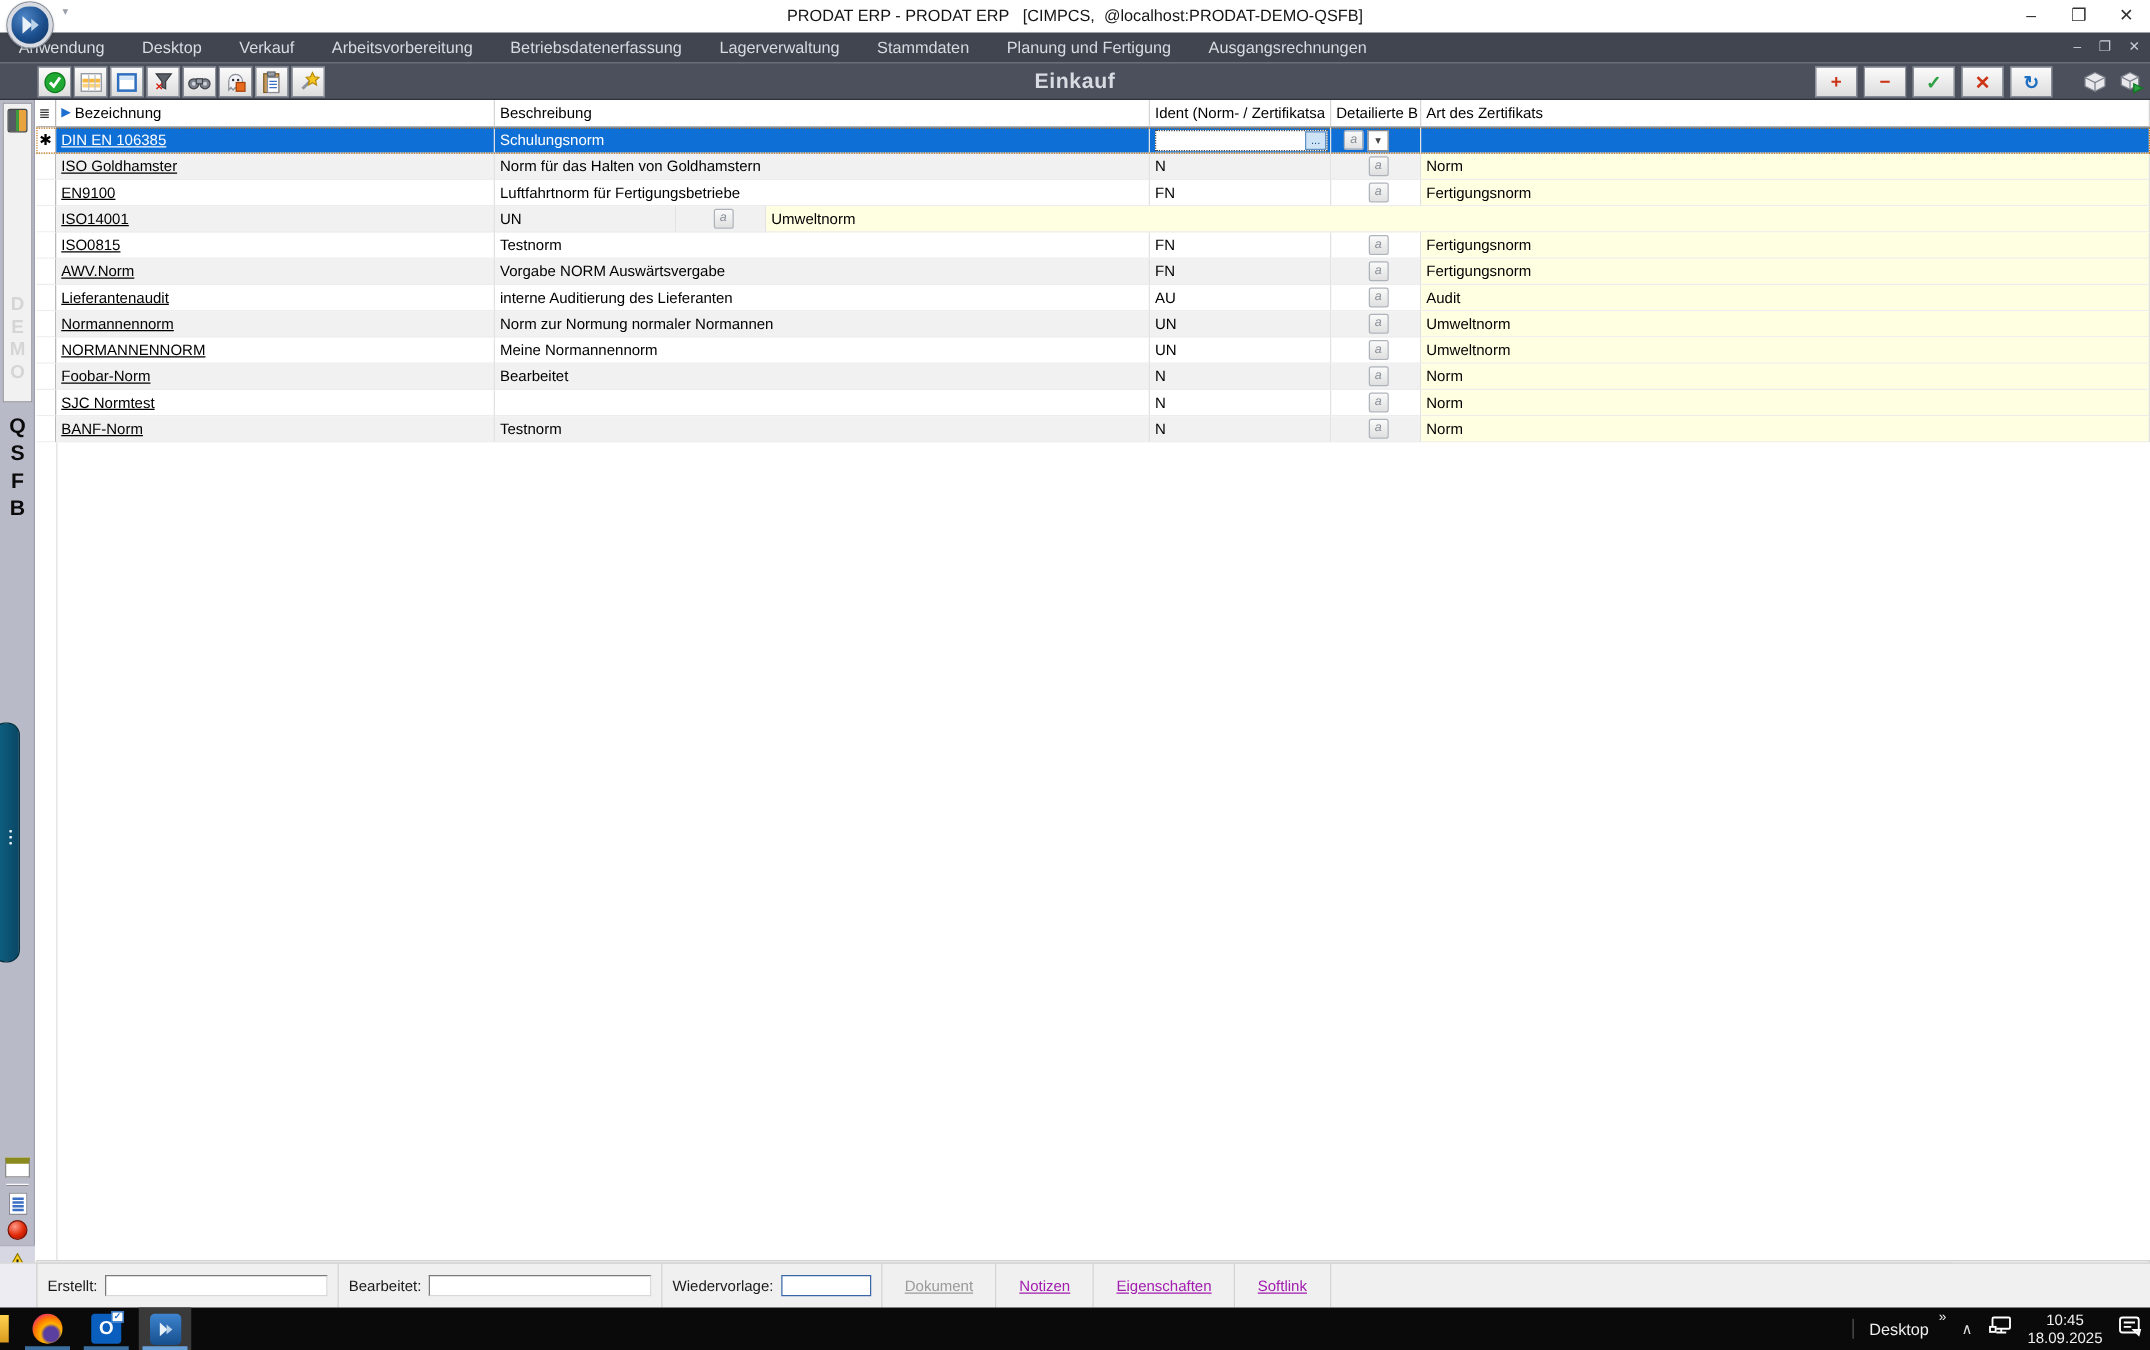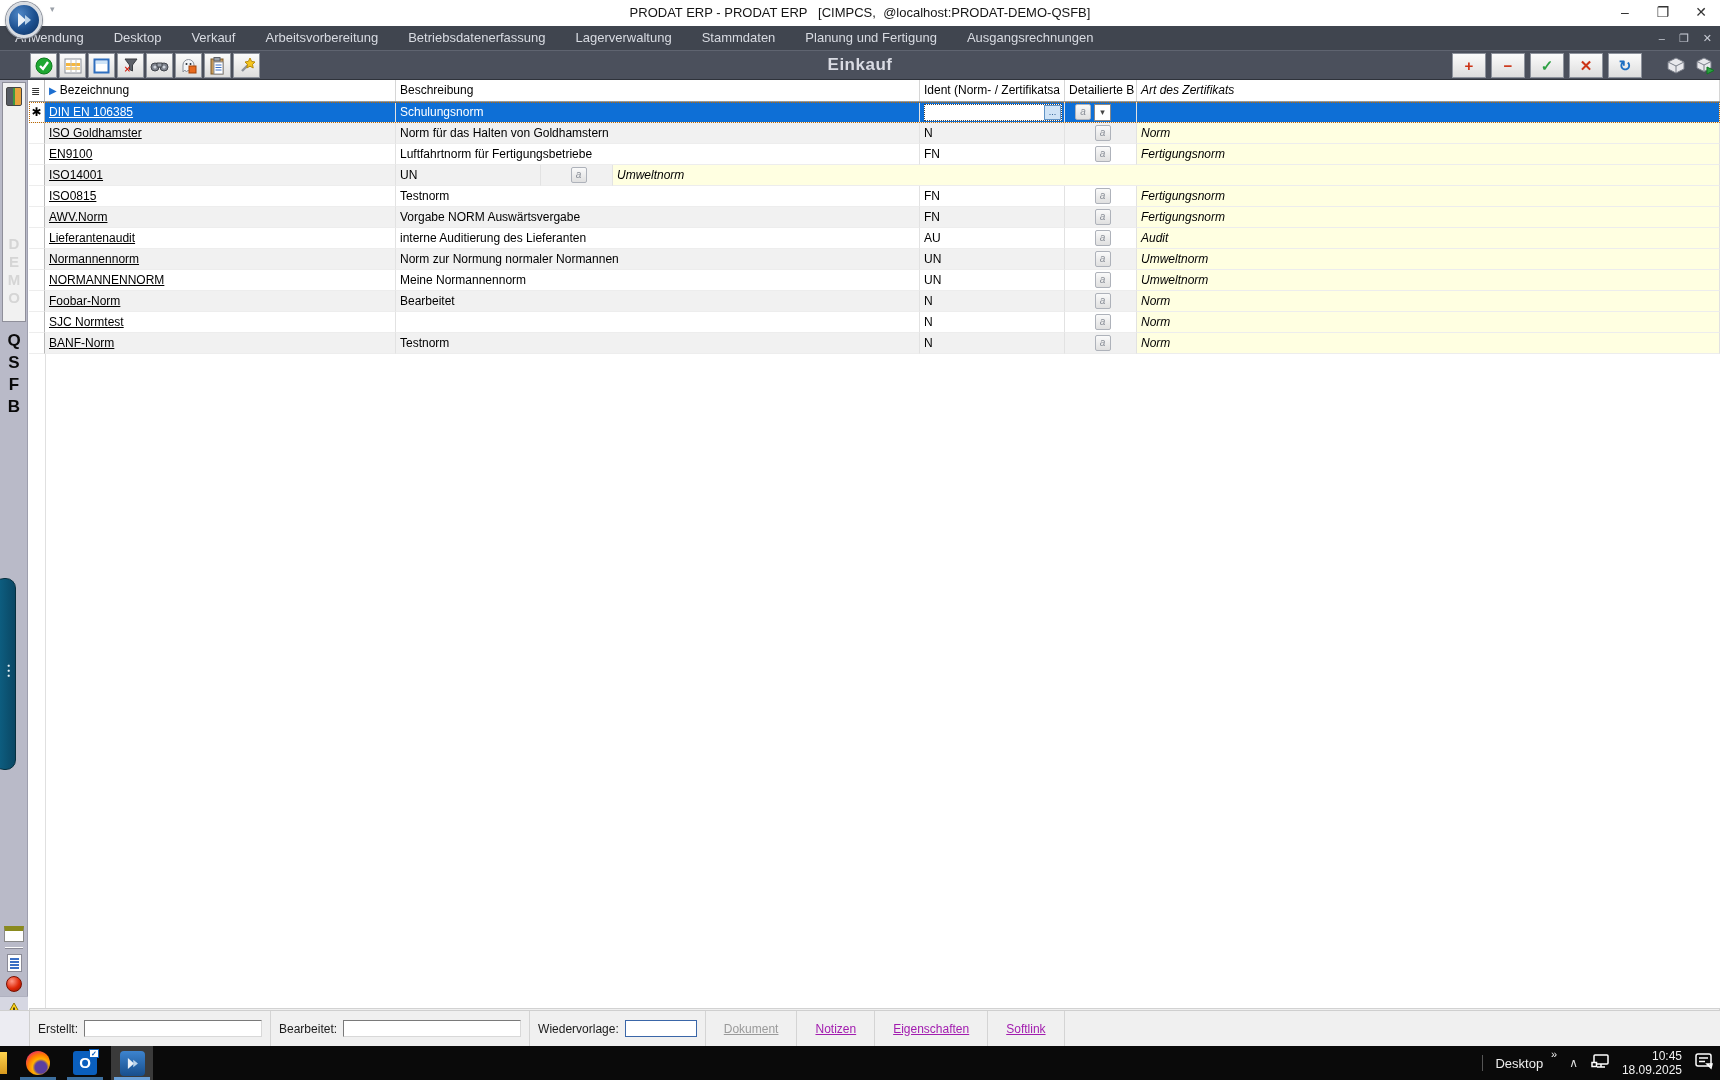--- a/index.html
+++ b/index.html
@@ -56,21 +56,21 @@
   .record-icon { width:16px; height:16px; border-radius:50%; background:radial-gradient(circle at 35% 30%, #ff9a88, #e02808 55%, #8c1200); border:1px solid #7a1000; }
   .rail-foot { position:absolute; left:0; bottom:0; width:28px; height:26px; background:#d6d7e2; border-top:1px solid #b0b1c0; display:flex; align-items:center; justify-content:center; }
 
   
   .table-area { position:absolute; left:29px; right:0; top:0; bottom:14px; background:#fff; overflow:hidden; }
   .thead { display:flex; height:22px; border-bottom:1px solid #9a9a9a; background:#fff; }
   .th { font-size:12px; line-height:21px; padding-left:4px; border-right:1px solid #d6d6d6; white-space:nowrap; overflow:hidden; color:#000; display:flex; align-items:center; gap:3px; }
   .arrow-right-icon { color:#1d6fd0; font-size:10px; }
   .listmark-icon { font-size:11px; color:#333; line-height:10px; }
   .c-marker { width:16px; padding-left:2px; border-right:1px solid #b9b9b9; }
-  .c-bez { width:351px; } .c-bes { width:524px; } .c-ide { width:145px; } .c-det { width:72px; } .c-art { flex:1;font-style:italic; }
+  .c-bez { width:351px; } .c-bes { width:524px; } .c-ide { width:145px; } .c-det { width:72px; } .c-art { flex:1; }
   .trow { display:flex; height:21px; font-size:12px; }
   .cell { line-height:20px; padding-left:4px; border-right:1px solid #e2e2e2; border-bottom:1px solid #ededed; white-space:nowrap; overflow:hidden; display:flex; align-items:center; }
   .trow.alt .cell { background:#f1f1f1; }
   .trow .cell.c-art { background:#ffffe1; }
   .trow .cell.c-marker { background:#fff; border-right:1px solid #b9b9b9; font-size:12px; justify-content:center; padding-left:0; }
   .trow.sel .cell { background:#0e6fd6; color:#fff; }
   .trow.sel { outline:1px dotted #c06a00; outline-offset:-1px; }
   .trow.sel .cell.c-marker { background:#fff; color:#000; }
   .rowlink { text-decoration:underline; color:inherit; }
   .a-btn { width:16px; height:16px; margin:0 auto; background:linear-gradient(#fafafa,#e0e0e0); border:1px solid #aeb2ba; border-radius:2px; color:#8a8f98; font-size:10px; font-style:italic; line-height:14px; text-align:center; }
@@ -101,21 +101,21 @@
   .firefox-icon { width:24px; height:24px; border-radius:50%; background:radial-gradient(circle at 62% 68%, #5a3fa0 0 26%, #ffb300 38%, #ff7a00 58%, #e3158a 88%); }
   .outlook-icon { width:24px; height:24px; border-radius:3px; background:#0a5fbe; position:relative; color:#fff; font-weight:bold; font-size:15px; line-height:24px; text-align:center; }
   .outlook-flag { position:absolute; right:-2px; top:-2px; width:10px; height:9px; background:#fff; border:1px solid #0a5fbe; color:#0a5fbe; font-size:7px; line-height:7px; }
   .prodat-icon { width:25px; height:25px; border-radius:4px; background:linear-gradient(#3d84cf,#174e8c); display:flex; align-items:center; justify-content:center; }
   .folder-sliver { position:absolute; left:0; top:6px; width:7px; height:22px; background:linear-gradient(#ffd34e,#d99a1e); }
   .tray { position:absolute; right:6px; top:0; height:34px; display:flex; align-items:center; gap:12px; }
   .tray-sep { width:1px; height:16px; background:#555; }
   .tray-desktop { font-size:13px; color:#eee; position:relative; padding-right:14px; }
   .tray-chevrons { position:absolute; right:0; top:-8px; font-size:11px; color:#eee; }
   .tray-up { font-size:12px; color:#ddd; }
-  .tray-clock { text-align:right; font-size:12px; line-height:14px; color:#f2f2f2; }
+  .tray-clock { text-align:center; font-size:12px; line-height:14px; color:#f2f2f2; }
   svg .s { stroke:#fff; fill:none; stroke-width:1.5; }
 </style>
 </head>
 <body>
 
 <div class="titlebar">
   <div class="app-logo">
     <svg viewBox="0 0 22 22">
         <polygon points="5,4 13,11 5,18" fill="#eaf1f8"></polygon>
         <polygon points="12,6 18,11 12,16" fill="#bcd4ea"></polygon>

